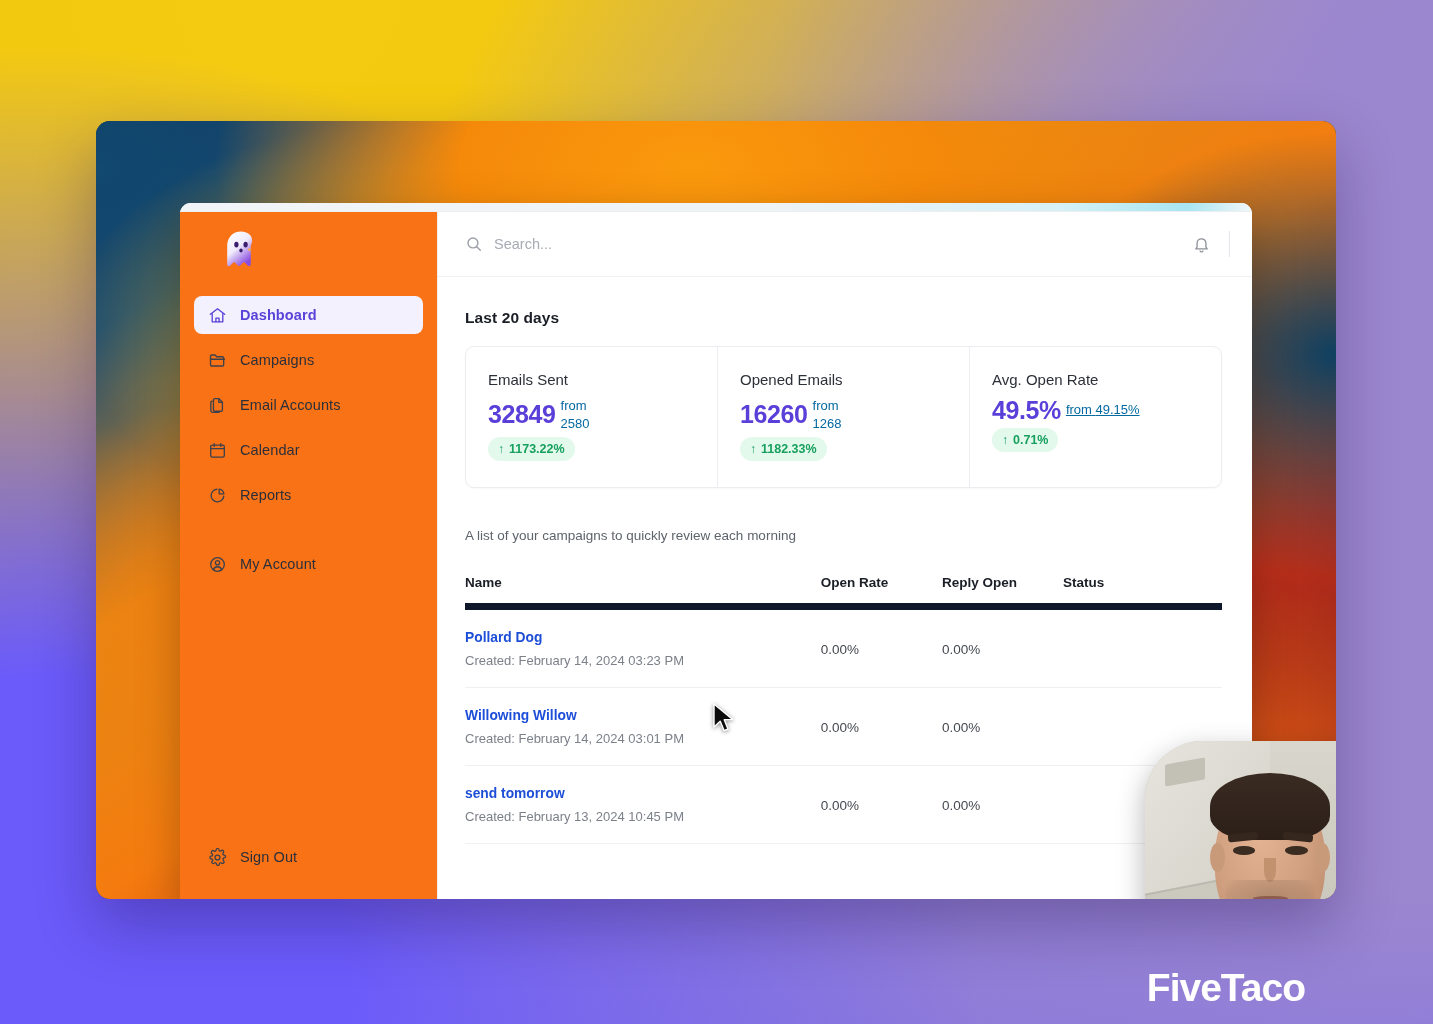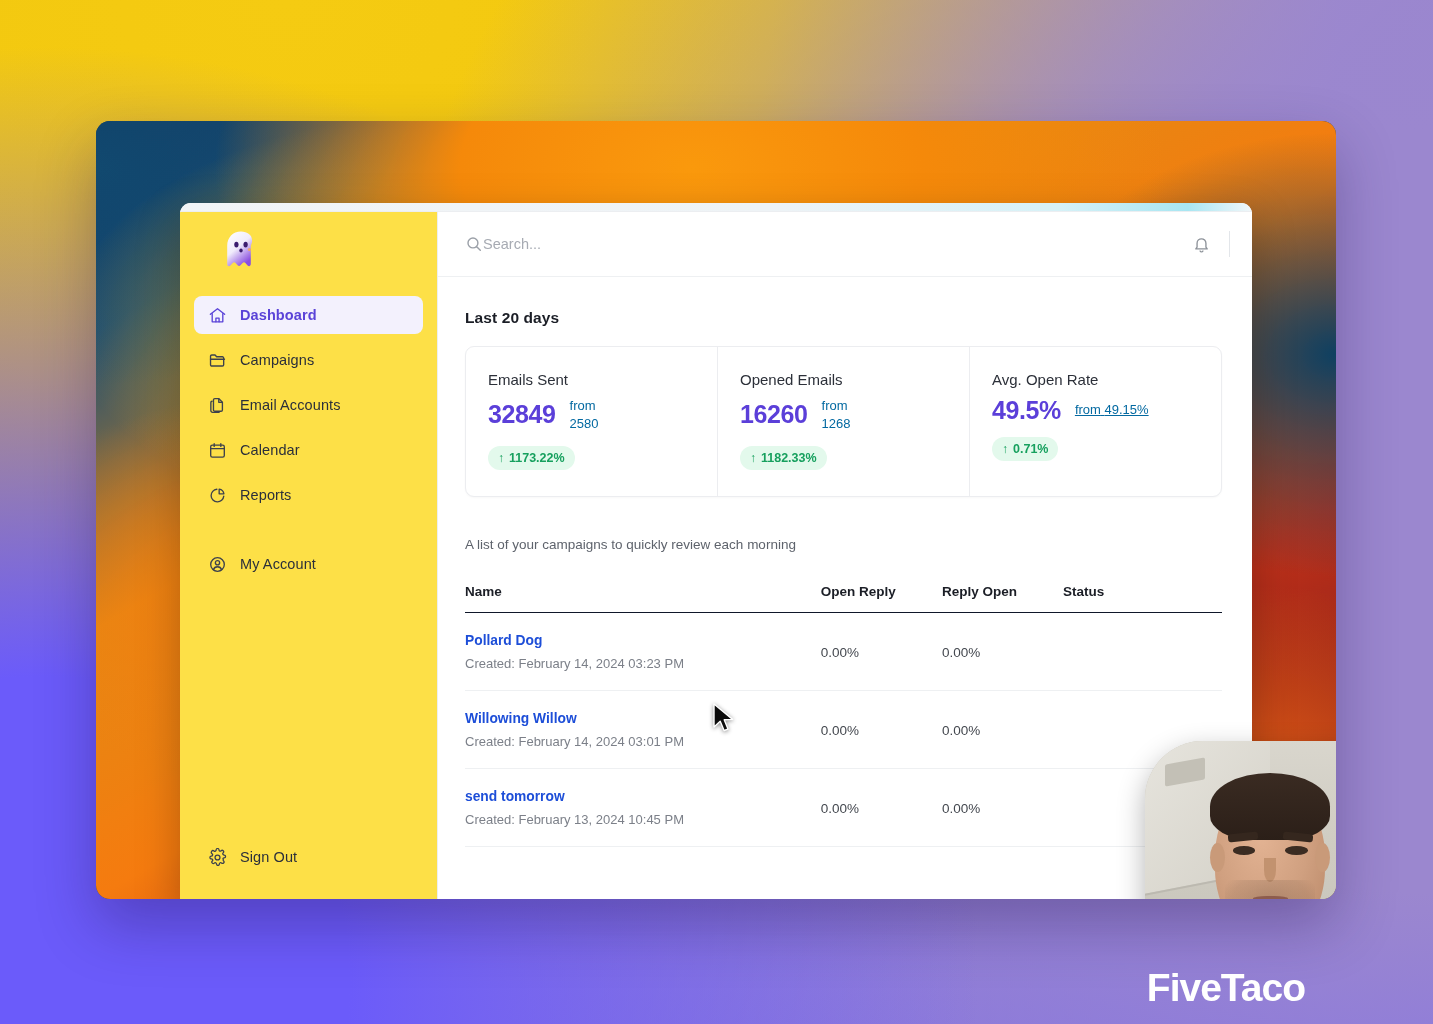--- a/index.html
+++ b/index.html
@@ -44,21 +44,21 @@
   }
   .chrome-strip{
     position:absolute; left:0; top:0; width:100%; height:9px;
     background:linear-gradient(90deg,#f2f5f7 0%,#eef3f6 55%,#d6f1f7 82%,#a8e6f2 94%,#f2f7f9 100%);
     border-bottom:1px solid #eceef1;
   }
 
   
   .sidebar{
     position:absolute; left:0; top:9px; width:258px; bottom:0;
-    background:#fde047; border-right:1px solid #eceef1;
+    background:#f97316; border-right:1px solid #eceef1;
     display:flex; flex-direction:column;
   }
   .brand{ padding:18px 0 10px 44px; }
   .ghost{ width:34px; height:40px; display:block; }
 
   .nav{ margin-top:16px; padding:0 14px; }
   .nav-item{
     display:flex; align-items:center; gap:13px;
     height:38px; padding:0 14px; margin-bottom:7px;
     border-radius:8px; cursor:pointer;
@@ -74,21 +74,21 @@
 
   
   .main{
     position:absolute; left:258px; top:9px; right:0; bottom:0;
     background:#fff; overflow:hidden;
   }
   .topbar{
     height:65px; border-bottom:1px solid #eef0f2;
     display:flex; align-items:center; padding:0 0 0 27px;
   }
-  .search-wrap{ display:flex; align-items:center; flex:1; }
+  .search-wrap{ display:flex; align-items:center; gap:11px; flex:1; }
   .search-input{
     border:none; outline:none; background:transparent;
     font-family:"Liberation Sans", sans-serif;
     font-size:14.5px; color:#36393f; width:320px;
   }
   .search-input::placeholder{ color:#a7abb3; }
   .topbar-right{ display:flex; align-items:center; gap:0; padding-right:22px; }
   .bell-btn{ padding:0 18px; display:flex; align-items:center; cursor:pointer; }
   .divider-v{ width:1px; height:26px; background:#e3e6ea; }
 
@@ -97,21 +97,21 @@
 
   
   .cards{
     margin-top:19px; display:flex;
     border:1px solid #ecedf0; border-radius:9px; overflow:hidden;
     background:#fff; box-shadow:0 1px 2px rgba(17,20,30,.03);
   }
   .card{ flex:1; padding:24px 22px 26px; border-right:1px solid #ecedf0; }
   .card:last-child{ border-right:none; }
   .card-title{ font-size:15px; color:#2c3039; font-weight:400; }
-  .card-row{ margin-top:9px; display:flex; align-items:center; gap:14px; flex-wrap:wrap; }
+  .card-row{ margin-top:9px; display:flex; align-items:center; gap:5px; flex-wrap:wrap; }
   .big{ font-size:25px; font-weight:700; color:#5b3fd9; letter-spacing:-.4px; line-height:1.05; }
   .from{
     font-size:13px; color:#0369a1; line-height:1.35;
     max-width:50px; display:inline-block;
   }
   .from.inline{ max-width:none; white-space:nowrap;text-decoration:underline; }
   .badge{
     display:inline-flex; align-items:center; gap:5px;
     background:#e3f9ec; color:#17a05e;
     font-size:12.5px; font-weight:600;
@@ -119,21 +119,21 @@
   }
   .badge .arw{ font-size:12px; line-height:1; }
 
   
   .qg{ margin-top:40px; }
   .qg-sub{ margin-top:12px; font-size:13.5px; color:#5e636c; }
 
   table.tbl{ width:100%; border-collapse:collapse; margin-top:32px; }
   table.tbl th{
     text-align:left; font-size:13.5px; font-weight:700; color:#1b1e26;
-    padding:0 0 13px 0; border-bottom:1px solid #0f172a;
+    padding:0 0 13px 0; border-bottom:7px solid #0f172a;
   }
   table.tbl td{
     padding:20px 0 19px 0; border-bottom:1px solid #eef0f2;
     font-size:13.5px; color:#44484f; vertical-align:middle;
   }
   .c-name{ width:47%; }
   .c-open{ width:16%; }
   .c-reply{ width:16%; }
   .c-status{ width:21%; }
   .row-name{ font-size:13.8px; font-weight:700; color:#1d4ed8; }
@@ -377,21 +377,21 @@
           </div>
         </div>
 
         <div class="qg">
           <div class="qg-sub">A list of your campaigns to quickly review each morning</div>
 
           <table class="tbl">
             <thead>
               <tr>
                 <th class="c-name">Name</th>
-                <th class="c-open">Open Reply</th>
+                <th class="c-open">Open Rate</th>
                 <th class="c-reply">Reply Open</th>
                 <th class="c-status">Status</th>
               </tr>
             </thead>
             <tbody>
               <tr>
                 <td class="c-name">
                   <div class="row-name">Pollard Dog</div>
                   <div class="row-created">Created: February 14, 2024 03:23 PM</div>
                 </td>

